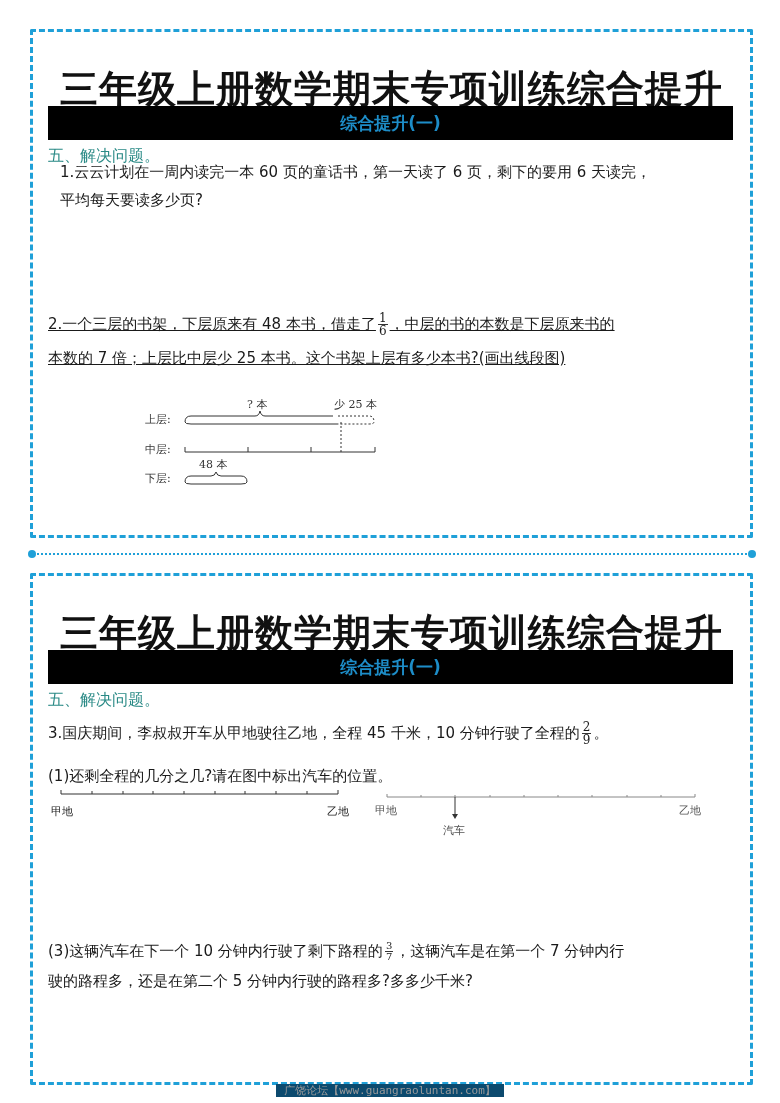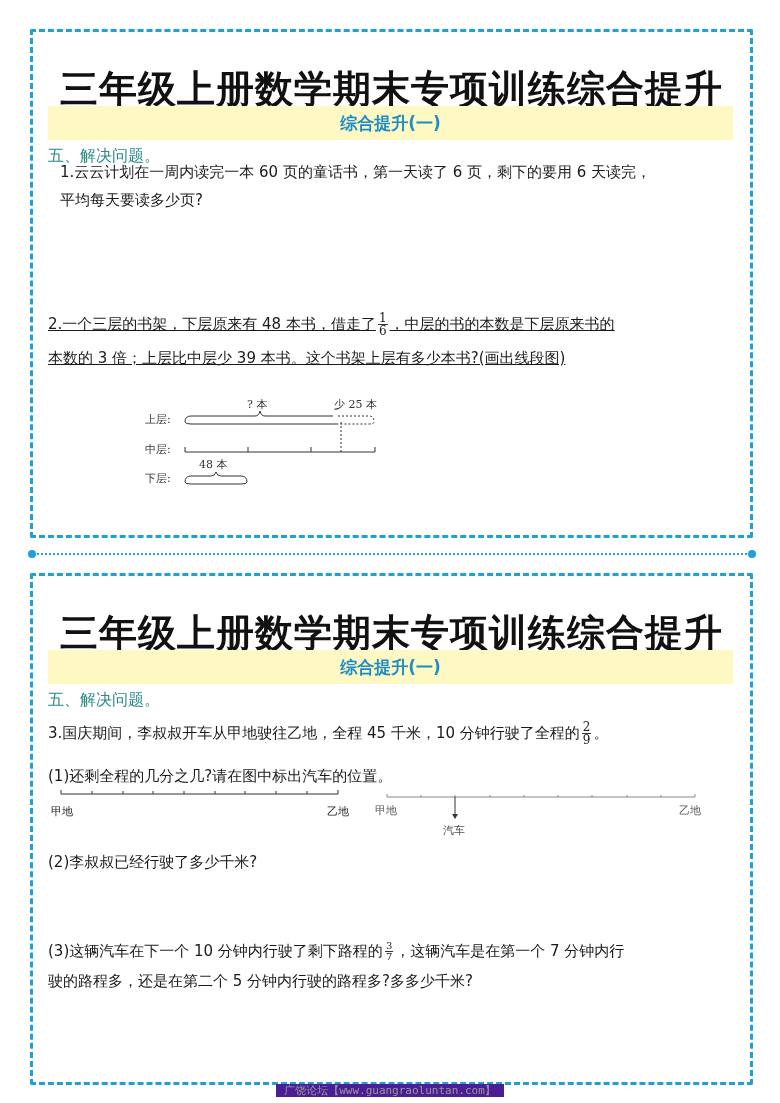--- a/index.html
+++ b/index.html
@@ -15,21 +15,21 @@
   .card.c1 { top: 29px; height: 509px; }
   .card.c2 { top: 573px; height: 512px; }
 
   .title {
     position: absolute; left: 0; right: 0; top: 18px;
     text-align: center; font-size: 38px; font-weight: bold; letter-spacing: 1px;
     color: #111; font-family: "DejaVu Sans", sans-serif; margin-top: 14px;
   }
   .banner {
     position: absolute; left: 15px; right: 17px; top: 74px; height: 34px;
-    background: #fef9c3; text-align: center;
+    background: #000000; text-align: center;
   }
   .banner span { display: inline-block; line-height: 34px; font-size: 17px; font-weight: bold; color: #1d8dc8; }
   .section {
     position: absolute; left: 15px; top: 114px; font-size: 16px; font-weight: normal; color: #2a8a86;
   }
   .para { position: absolute; left: 15px; right: 14px; font-size: 15px; line-height: 28px; color: #1a1a1a; }
 
   .frac { display: inline-block; vertical-align: middle; text-align: center; font-size: 12px; line-height: 12px; margin: 0 2px; font-family: "DejaVu Serif", serif; }
   .frac .n { display: block; border-bottom: 1px solid #333; padding: 0 1px; }
   .frac .d { display: block; }
@@ -42,42 +42,42 @@
   .sep .dot { position: absolute; top: -5px; width: 8px; height: 8px; border-radius: 50%; background: #1fa0d8; }
   .sep .dot.l { left: -2px; } .sep .dot.r { right: -2px; }
 
   .diagram { position: absolute; font-family: "DejaVu Serif", serif; color: #333; font-size: 11px; }
   .diagram svg { display: block; }
 
   .footer {
     position: absolute; left: 0; right: 0; top: 1083px; text-align: center;
     font-size: 11px; color: #999; font-family: "DejaVu Sans Mono", monospace;
   }
-  .footer span { background: #4c1d95; padding: 0 8px; }
+  .footer span { background: #0c4a6e; padding: 0 8px; }
 </style>
 </head>
 <body>
 
 <div class="card c1">
   <div class="title">三年级上册数学期末专项训练综合提升</div>
   <div class="banner">
     <span>综合提升(一)</span>
   </div>
   <div class="section">五、解决问题。</div>
 
   <div class="para" style="top:126px;margin-left:12px;">
     <div>1.云云计划在一周内读完一本 60 页的童话书，第一天读了 6 页，剩下的要用 6 天读完，</div>
     <div>平均每天要读多少页?</div>
   </div>
 
   <div class="para" style="top:275px; line-height:34px;text-decoration:underline;">
     <div>
       <span>2.一个三层的书架，下层原来有 48 本书，借走了</span><span class="frac"><span class="n">1</span><span class="d">6</span></span><span>，中层的书的本数是下层原来书的</span>
     </div>
-    <div>本数的 3 倍；上层比中层少 39 本书。这个书架上层有多少本书?(画出线段图)</div>
+    <div>本数的 7 倍；上层比中层少 25 本书。这个书架上层有多少本书?(画出线段图)</div>
   </div>
 
   <div class="diagram" style="left:110px; top:366px;">
     <svg width="250" height="95" viewBox="0 0 250 95">
       <text x="2" y="25" font-size="11" fill="#333">上层:</text>
       <text x="2" y="55" font-size="11" fill="#333">中层:</text>
       <text x="2" y="84" font-size="11" fill="#333">下层:</text>
 
       <path d="M42 24 Q42 18 48 18 L112 18 Q116 18 117 13 Q118 18 122 18 L190 18" stroke="#333" fill="none" stroke-width="1"></path>
       <path d="M42 24 Q42 26 48 26 L195 26" stroke="#333" fill="none" stroke-width="1"></path>
@@ -151,21 +151,20 @@
         <line x1="322" y1="8" x2="322" y2="11"></line>
       </g>
       <line x1="82" y1="11" x2="82" y2="30" stroke="#333" stroke-width="1"></line>
       <polygon points="79,28 85,28 82,33" fill="#333"></polygon>
       <text x="2" y="28" font-size="11" fill="#555">甲地</text>
       <text x="306" y="28" font-size="11" fill="#555">乙地</text>
       <text x="70" y="48" font-size="11" fill="#555">汽车</text>
     </svg>
   </div>
 
-  <div class="para" style="top:272px;">(2)李叔叔已经行驶了多少千米?</div>
 
   <div class="para" style="top:360px; line-height:30px;">
     <div>
       <span>(3)这辆汽车在下一个 10 分钟内行驶了剩下路程的</span><span class="frac" style="font-size:10px; line-height:10px;"><span class="n">3</span><span class="d">7</span></span><span>，这辆汽车是在第一个 7 分钟内行</span>
     </div>
     <div>驶的路程多，还是在第二个 5 分钟内行驶的路程多?多多少千米?</div>
   </div>
 </div>
 
 <div class="footer">

